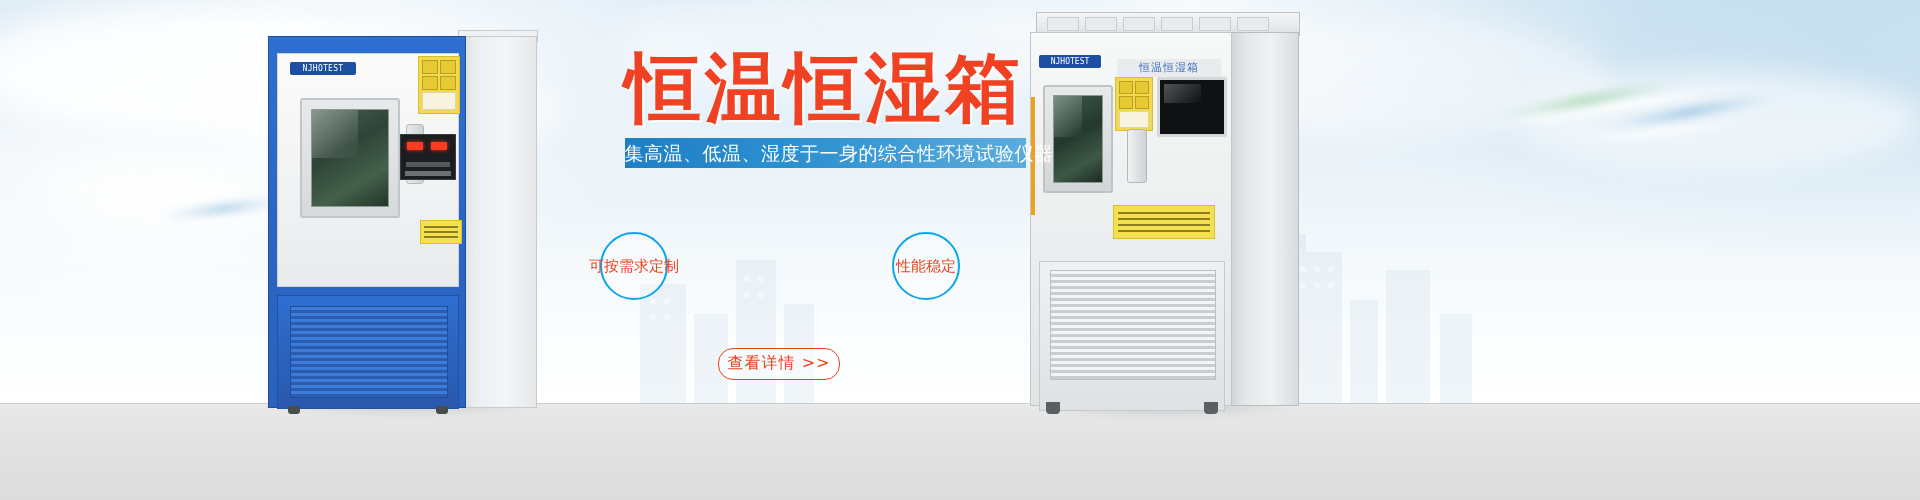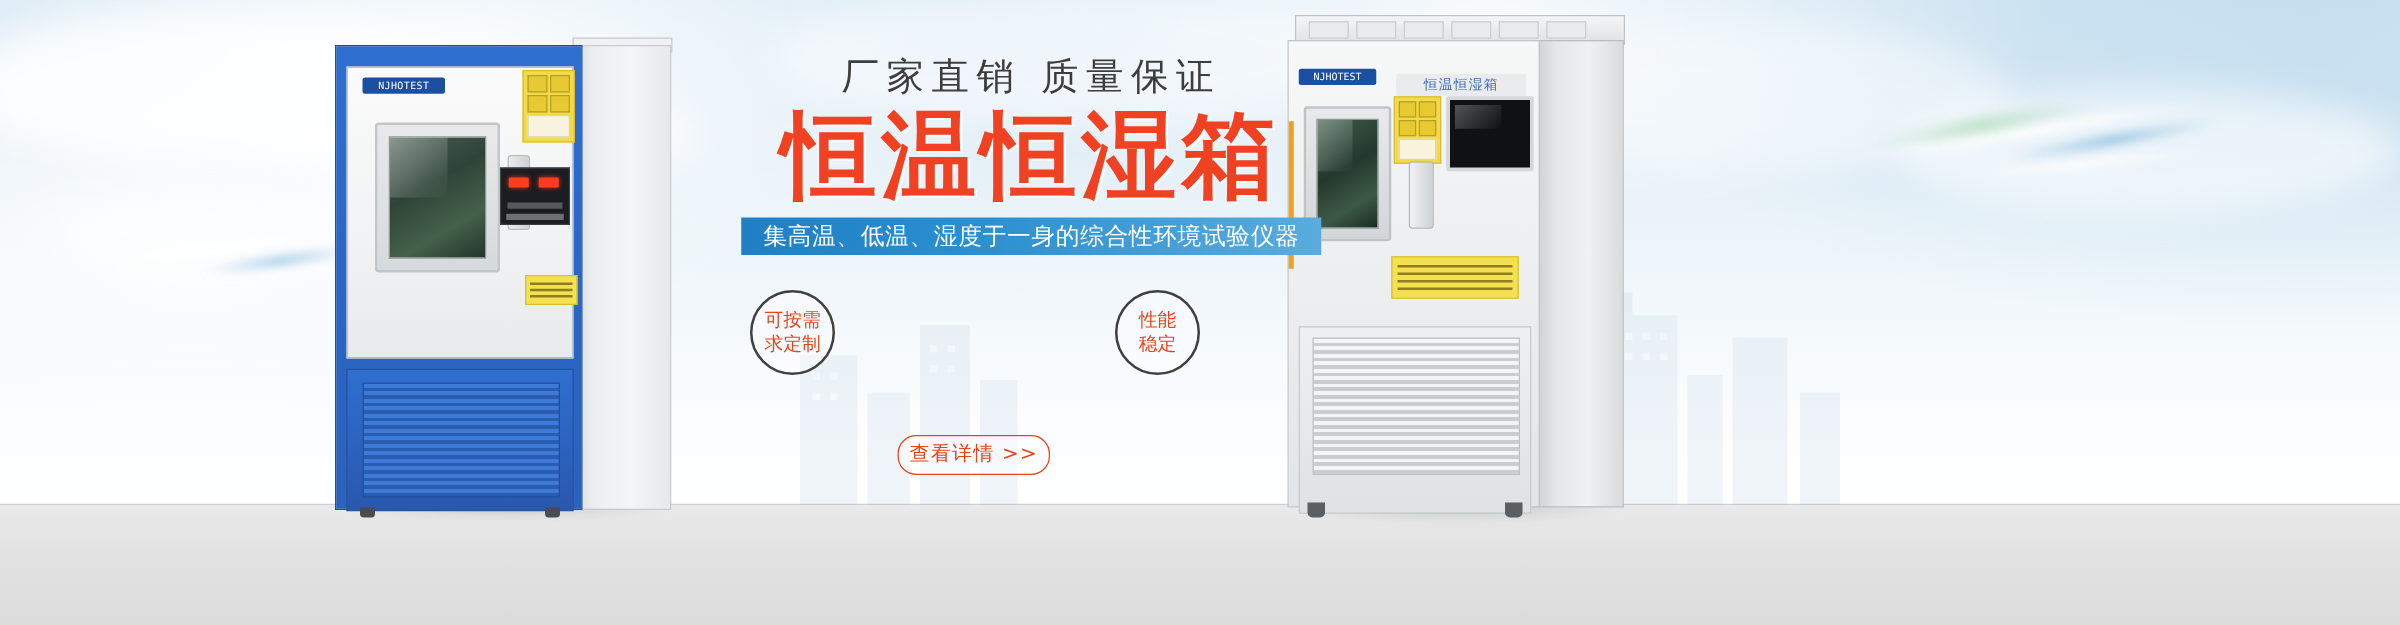--- a/index.html
+++ b/index.html
@@ -131,21 +131,21 @@
     font-weight: 700;
     letter-spacing: 4px;
     color: #f04122;
     line-height: 1;
     white-space: nowrap;
     text-shadow: 2px 2px 0 rgba(255,255,255,.85);
     font-family: "DejaVu Sans", "Liberation Sans", sans-serif;
   }
   .subbar {
     margin: 12px auto 0;
-    width: 464px;
+    width: 401px;
     height: 30px;
     background: linear-gradient(90deg, #1f7fc4 0%, #2a8fd0 40%, #5aacdd 100%);
     color: #ffffff;
     font-size: 19px;
     letter-spacing: .5px;
     line-height: 30px;
     white-space: nowrap;
     font-family: "DejaVu Sans", "Liberation Sans", sans-serif;
   }
 
@@ -156,23 +156,22 @@
     top: 232px;
     width: 360px;
     display: flex;
     justify-content: space-between;
     align-items: center;
   }
   .badge {
     width: 64px;
     height: 64px;
     border-radius: 50%;
-    border: 2px solid #404040;
+    border: 2px solid #0ea5e9;
     display: flex;
-    flex-direction: column;
     align-items: center;
     justify-content: center;
     color: #e8441c;
     font-size: 15px;
     line-height: 1.25;
     background: rgba(255,255,255,.35);
     font-family: "DejaVu Sans", "Liberation Sans", sans-serif;
   }
   .badge span { display: block; white-space: nowrap; }
 
@@ -699,21 +698,20 @@
         <div class="cr-vent"></div>
       </div>
     </div>
     <div class="cr-feet">
       <i style="left:0;"></i>
         <i style="right:0;"></i>
     </div>
   </div>
 
   <div class="copy">
-    <div class="eyebrow">厂家直销  质量保证</div>
     <div class="headline">恒温恒湿箱</div>
     <div class="subbar">集高温、低温、湿度于一身的综合性环境试验仪器</div>
   </div>
 
   <div class="badges">
     <div class="badge">
       <span>可按需</span>
       <span>求定制</span>
     </div>
     <div class="badge">

